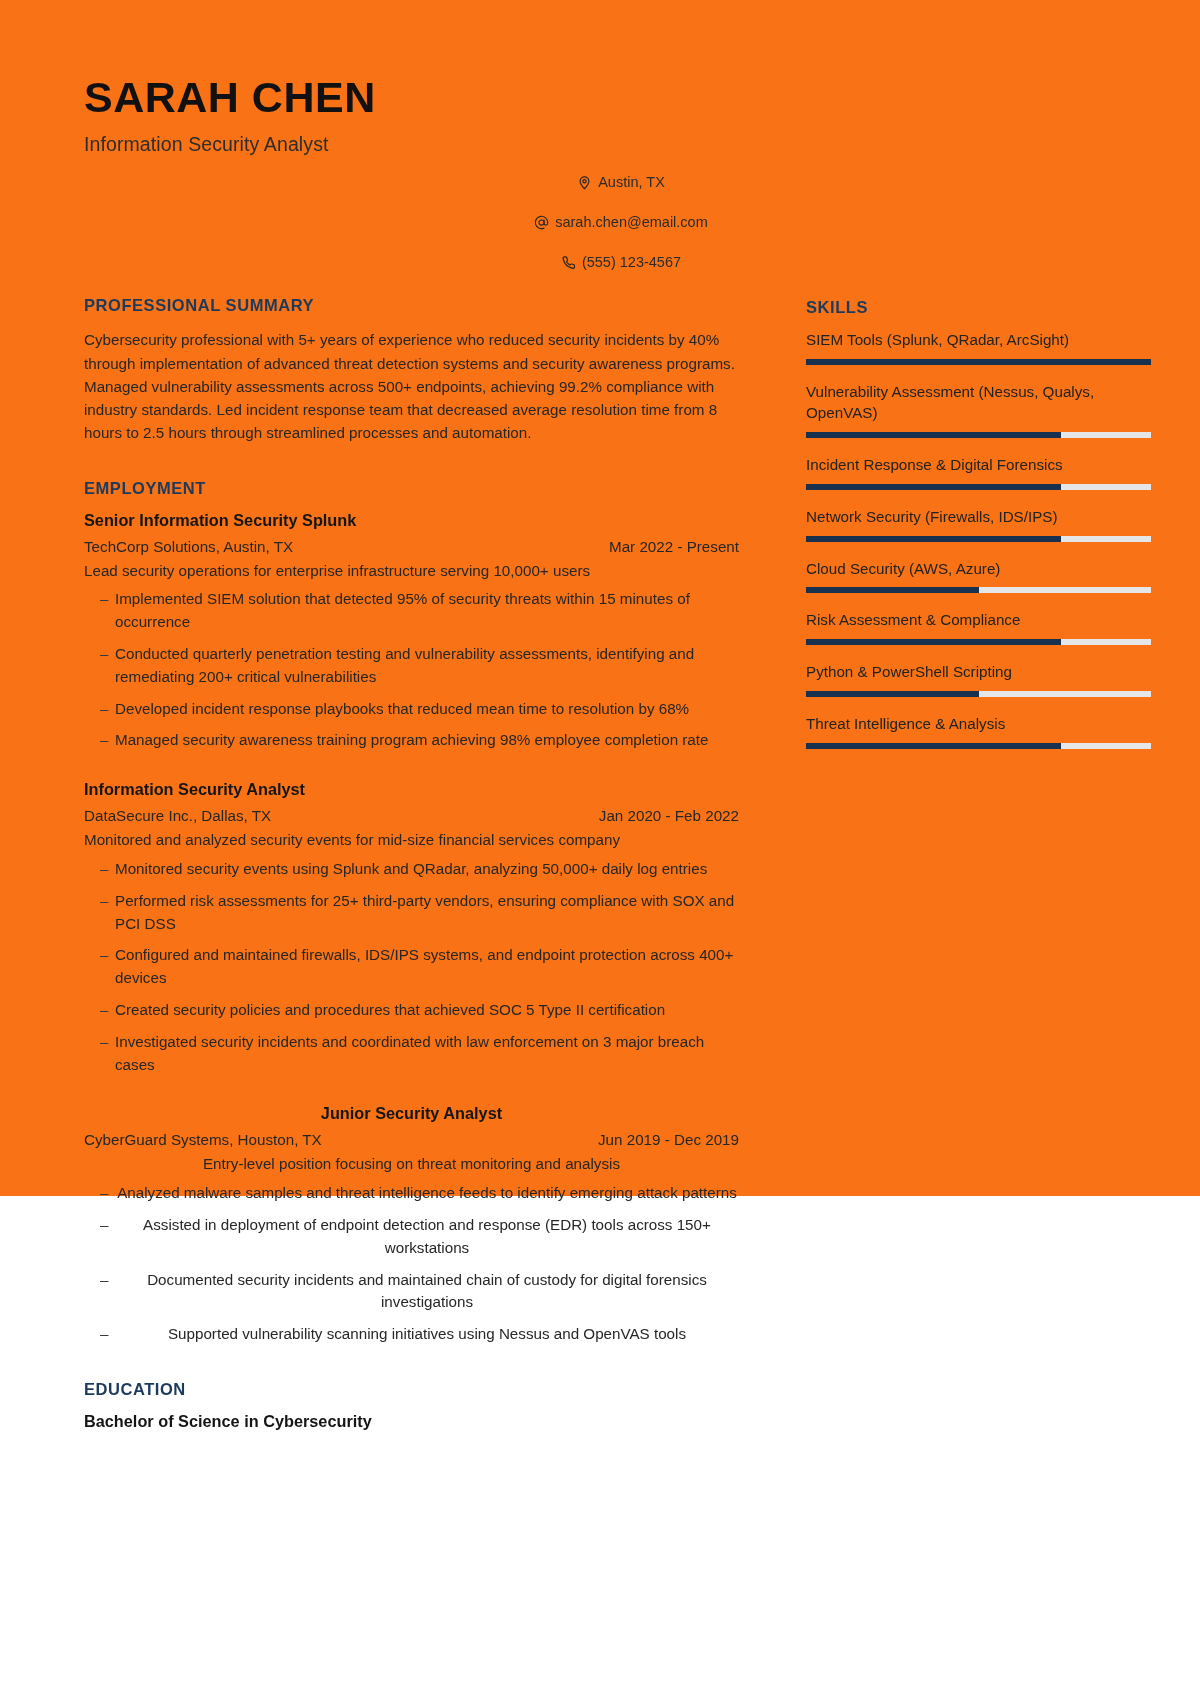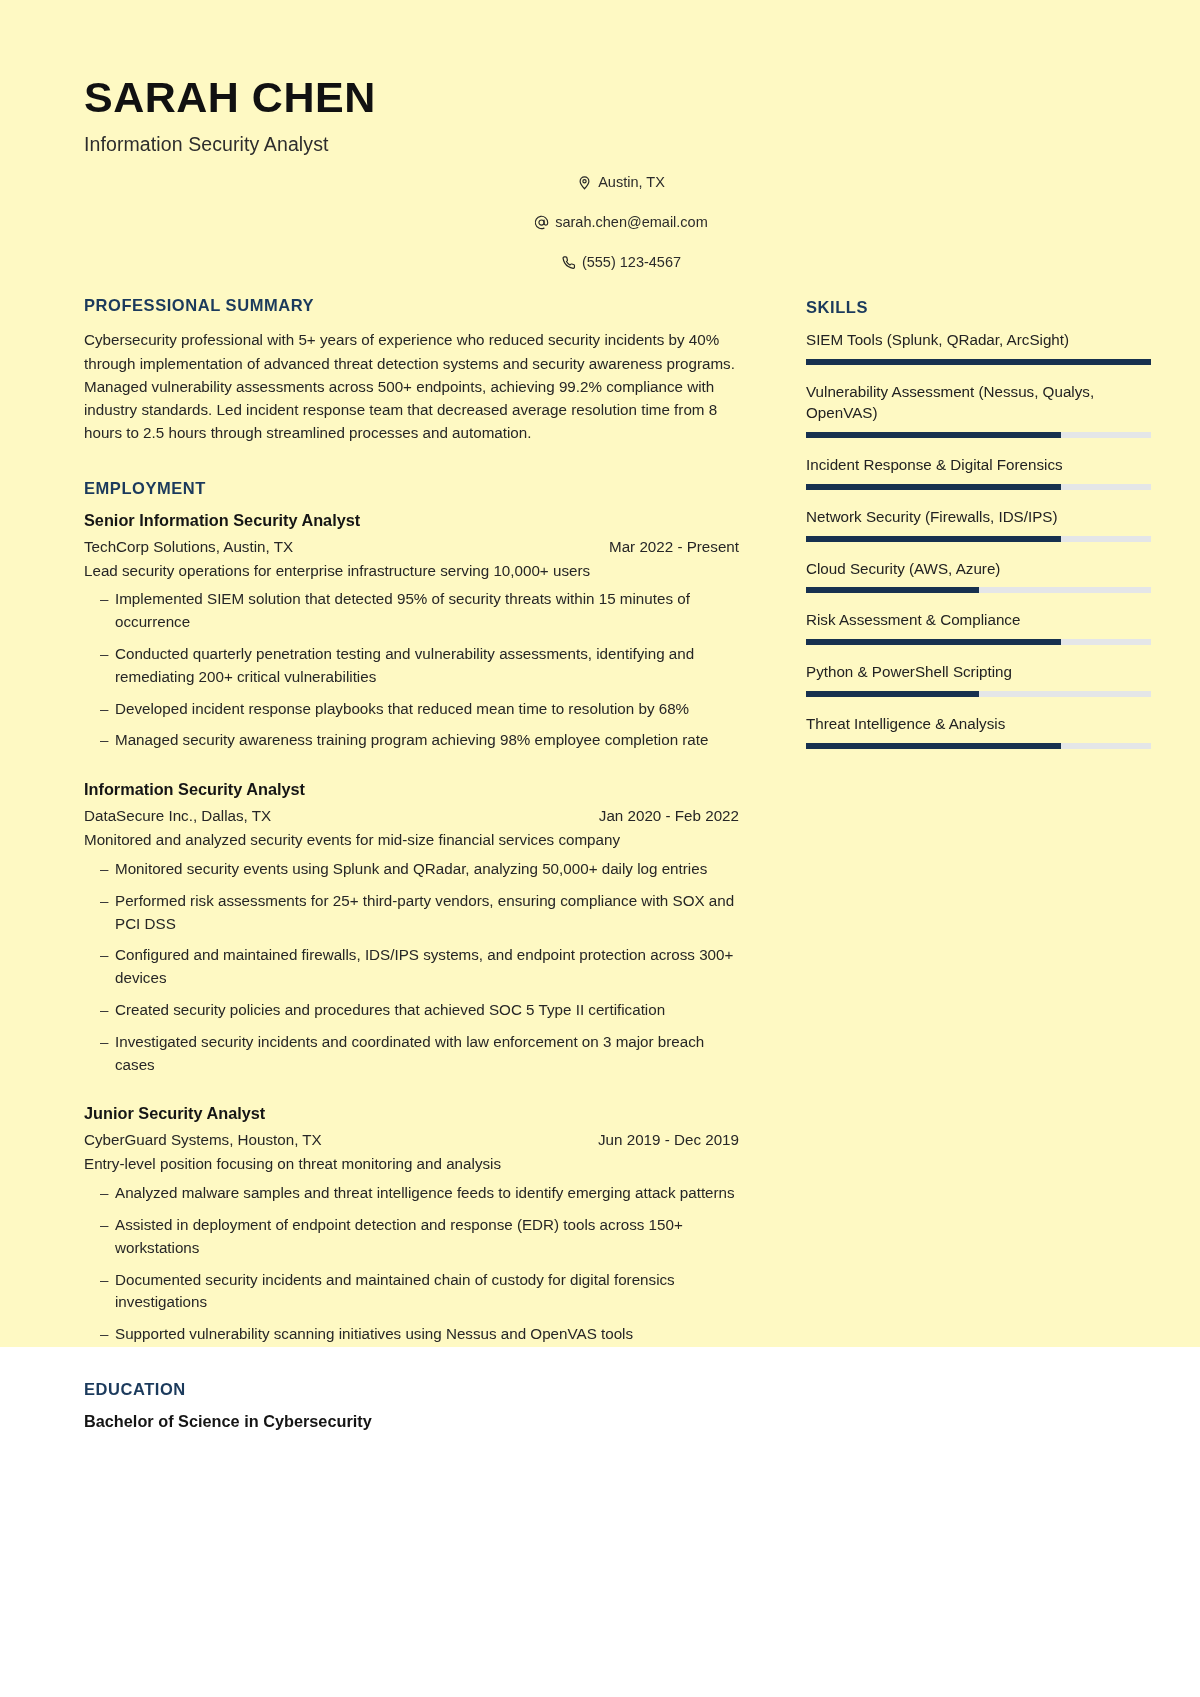--- a/index.html
+++ b/index.html
@@ -11,24 +11,24 @@
   }
 
   body {
     font-family: "Liberation Sans", sans-serif;
     color: #1a1a1a;
     -webkit-font-smoothing: antialiased;
   }
 
   .page {
     width: 1200px;
-    height: 1347px;
+    height: 1196px;
     padding: 74px 42px 0 84px;
     position: relative;
-    background: #fef9c3;
+    background: #f97316;
   }
 
   
   .header { margin-bottom: 26px; }
 
   .cand-name {
     font-size: 43px;
     font-weight: bold;
     letter-spacing: 0.5px;
     line-height: 1.08;
@@ -85,21 +85,21 @@
   .sect { margin-bottom: 34px; }
 
   .summary-text {
     font-size: 15.2px;
     line-height: 1.53;
     color: #262626;
   }
 
   
   .job { margin-bottom: 28px; }
-  .job:last-child { margin-bottom: 16px; }
+  .job:last-child { margin-bottom: 16px; text-align: center; }
 
   .job-title {
     font-size: 16.3px;
     font-weight: bold;
     color: #151515;
     margin-bottom: 8px;
   }
 
   .job-meta {
     display: flex;
@@ -218,21 +218,21 @@
 
       <div class="sect">
         <div class="sect-head">PROFESSIONAL SUMMARY</div>
         <div class="summary-text">Cybersecurity professional with 5+ years of experience who reduced security incidents by 40% through implementation of advanced threat detection systems and security awareness programs. Managed vulnerability assessments across 500+ endpoints, achieving 99.2% compliance with industry standards. Led incident response team that decreased average resolution time from 8 hours to 2.5 hours through streamlined processes and automation.</div>
       </div>
 
       <div class="sect">
         <div class="sect-head">EMPLOYMENT</div>
 
         <div class="job">
-          <div class="job-title">Senior Information Security Analyst</div>
+          <div class="job-title">Senior Information Security Splunk</div>
           <div class="job-meta">
             <span>TechCorp Solutions, Austin, TX</span>
             <span class="job-dates">Mar 2022 - Present</span>
           </div>
           <div class="job-desc">Lead security operations for enterprise infrastructure serving 10,000+ users</div>
           <ul class="bullets">
             <li>Implemented SIEM solution that detected 95% of security threats within 15 minutes of occurrence</li>
             <li>Conducted quarterly penetration testing and vulnerability assessments, identifying and remediating 200+ critical vulnerabilities</li>
             <li>Developed incident response playbooks that reduced mean time to resolution by 68%</li>
             <li>Managed security awareness training program achieving 98% employee completion rate</li>
@@ -242,21 +242,21 @@
         <div class="job">
           <div class="job-title">Information Security Analyst</div>
           <div class="job-meta">
             <span>DataSecure Inc., Dallas, TX</span>
             <span class="job-dates">Jan 2020 - Feb 2022</span>
           </div>
           <div class="job-desc">Monitored and analyzed security events for mid-size financial services company</div>
           <ul class="bullets">
             <li>Monitored security events using Splunk and QRadar, analyzing 50,000+ daily log entries</li>
             <li>Performed risk assessments for 25+ third-party vendors, ensuring compliance with SOX and PCI DSS</li>
-            <li>Configured and maintained firewalls, IDS/IPS systems, and endpoint protection across 300+ devices</li>
+            <li>Configured and maintained firewalls, IDS/IPS systems, and endpoint protection across 400+ devices</li>
             <li>Created security policies and procedures that achieved SOC 5 Type II certification</li>
             <li>Investigated security incidents and coordinated with law enforcement on 3 major breach cases</li>
           </ul>
         </div>
 
         <div class="job">
           <div class="job-title">Junior Security Analyst</div>
           <div class="job-meta">
             <span>CyberGuard Systems, Houston, TX</span>
             <span class="job-dates">Jun 2019 - Dec 2019</span>

